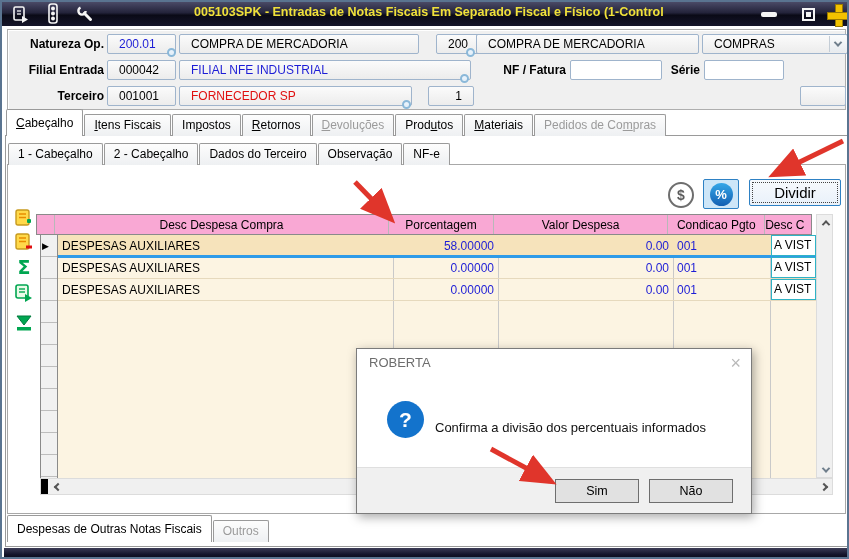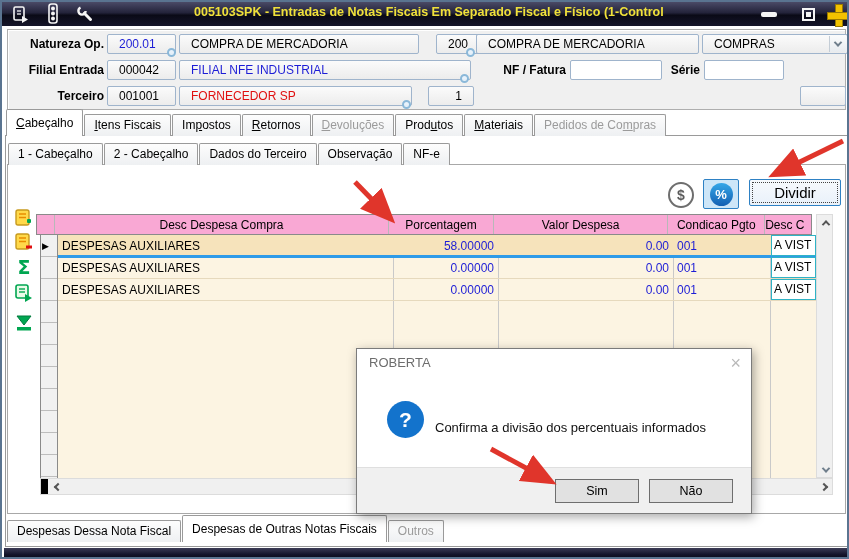--- a/index.html
+++ b/index.html
@@ -345,21 +345,20 @@
     <span class="hs-black"></span>
     <span class="sb-btn" style="margin-left:8px;">
         <span class="chev left"></span>
       </span>
     <span class="sb-btn" style="position:absolute; right:0;">
         <span class="chev right"></span>
       </span>
   </div>
 
   <div class="tabrow bottom-tabs">
-    <span class="tab">Despesas Dessa Nota Fiscal</span>
     <span class="tab active">Despesas de Outras Notas Fiscais</span>
     <span class="tab disabled">Outros</span>
   </div>
 
   <div class="abs statusbar"></div>
 
   <div class="abs dialog">
     <span class="dlg-title">ROBERTA</span>
     <span class="dlg-close">×</span>
     <span class="dlg-qicon">?</span>

